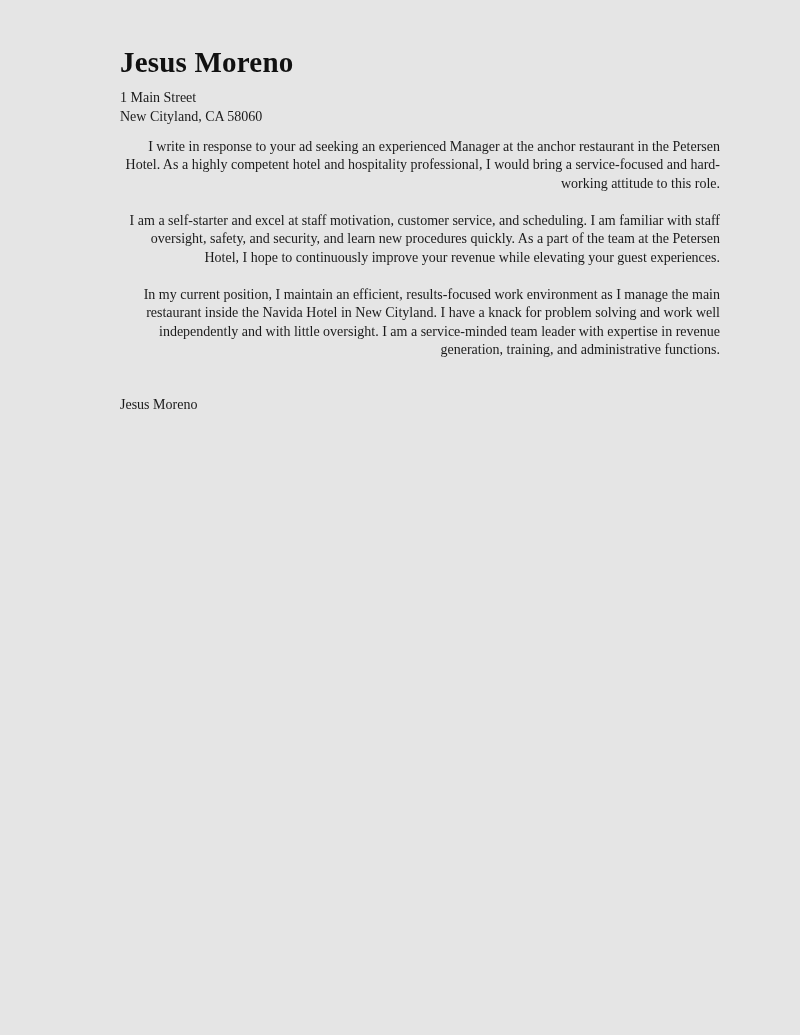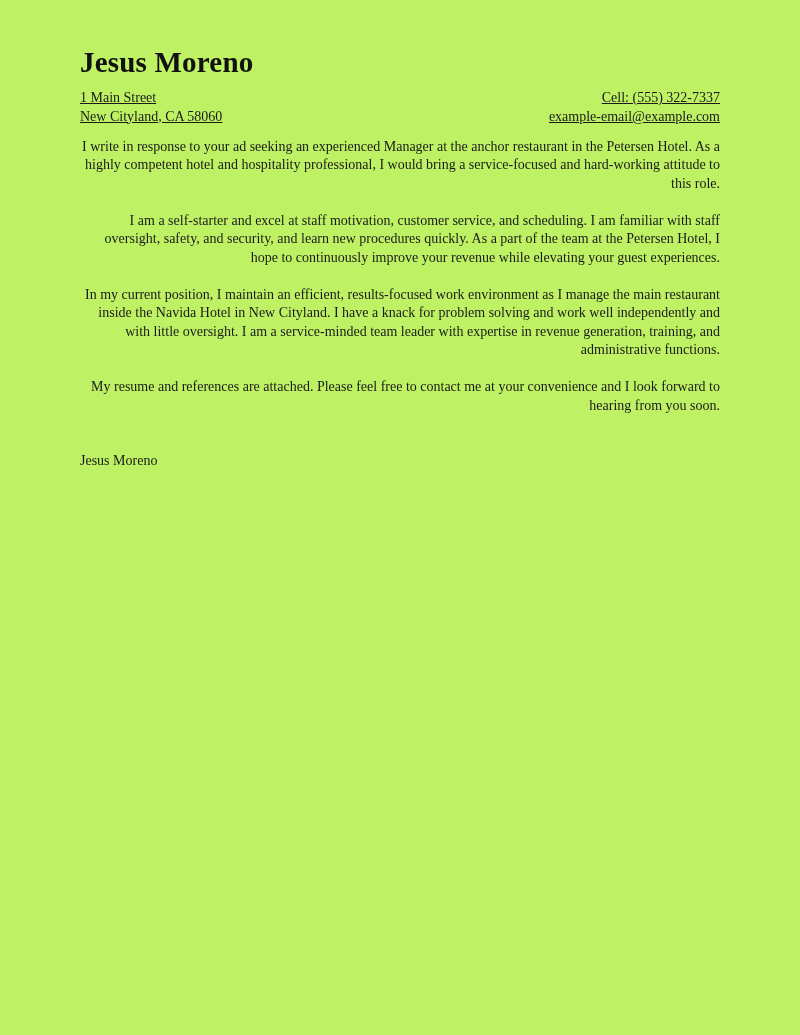--- a/index.html
+++ b/index.html
@@ -5,42 +5,41 @@
   html, body {
     margin: 0;
     padding: 0;
     background: #ffffff;
   }
   .page {
     position: relative;
     width: 800px;
     height: 1035px;
     box-sizing: border-box;
-    background: #bef264;
-    padding: 46px 80px 0 80px;
+    background: #e5e5e5;
+    padding: 46px 80px 0 120px;
     font-family: "Liberation Serif", "DejaVu Serif", serif;
     color: #1a1a1a;
     font-size: 14px;
     line-height: 18.5px;
     overflow: hidden;
   }
   .sender-name {
     margin: 0;
     font-size: 29px;
     line-height: 33px;
     font-weight: bold;
     letter-spacing: 0.2px;
     color: #111111;
   }
   .info-row {
     display: flex;
     justify-content: space-between;
     align-items: flex-end;
     margin-top: 10px;
-    text-decoration: underline;
   }
   .contact-block {
     text-align: right;
   }
   .salutation {
     margin: 15px 0 0 0;
   }
   .body-paragraph {
     margin: 18.5px 0 0 0;
     max-width: 642px;
@@ -61,31 +60,26 @@
 
 <div class="page">
 
   <h1 class="sender-name">Jesus Moreno</h1>
 
   <div class="info-row">
     <div class="address-block">
       <div>1 Main Street</div>
       <div>New Cityland, CA 58060</div>
     </div>
-    <div class="contact-block">
-      <div>Cell: (555) 322-7337</div>
-      <div>example-email@example.com</div>
-    </div>
   </div>
 
 
   <p class="body-paragraph first">I write in response to your ad seeking an experienced Manager at the anchor restaurant in the Petersen Hotel. As a highly competent hotel and hospitality professional, I would bring a service-focused and hard-working attitude to this role.</p>
 
   <p class="body-paragraph">I am a self-starter and excel at staff motivation, customer service, and scheduling. I am familiar with staff oversight, safety, and security, and learn new procedures quickly. As a part of the team at the Petersen Hotel, I hope to continuously improve your revenue while elevating your guest experiences.</p>
 
   <p class="body-paragraph">In my current position, I maintain an efficient, results-focused work environment as I manage the main restaurant inside the Navida Hotel in New Cityland. I have a knack for problem solving and work well independently and with little oversight. I am a service-minded team leader with expertise in revenue generation, training, and administrative functions.</p>
 
-  <p class="body-paragraph">My resume and references are attached. Please feel free to contact me at your convenience and I look forward to hearing from you soon.</p>
 
 
   <div class="signature">Jesus Moreno</div>
 
 </div>
 
 </body></html>

